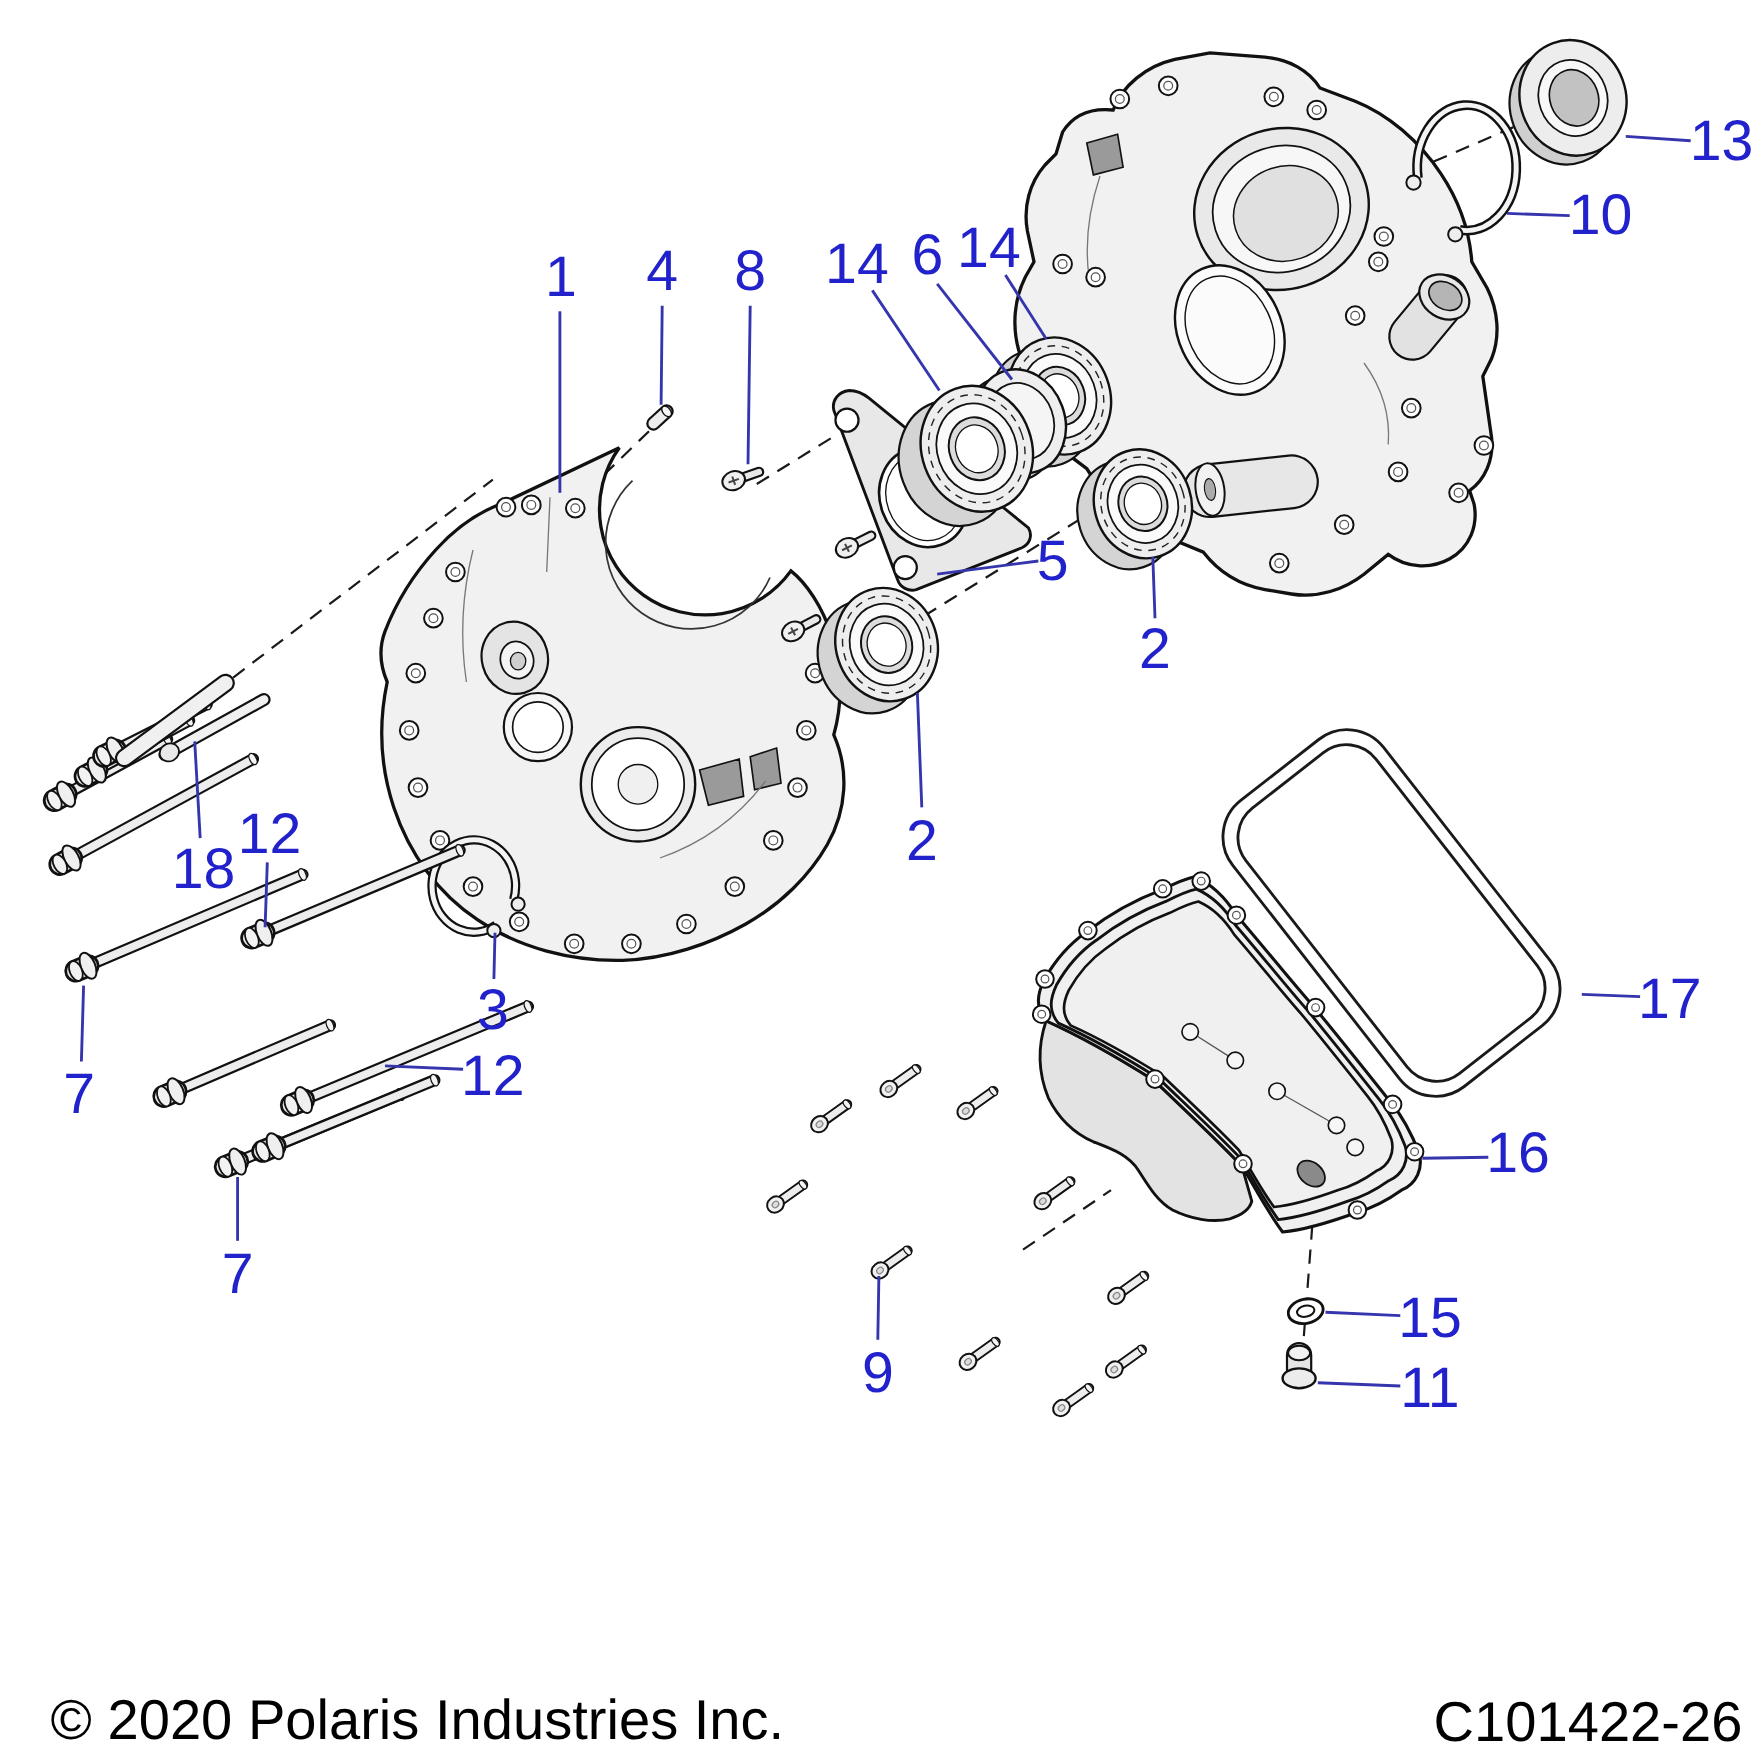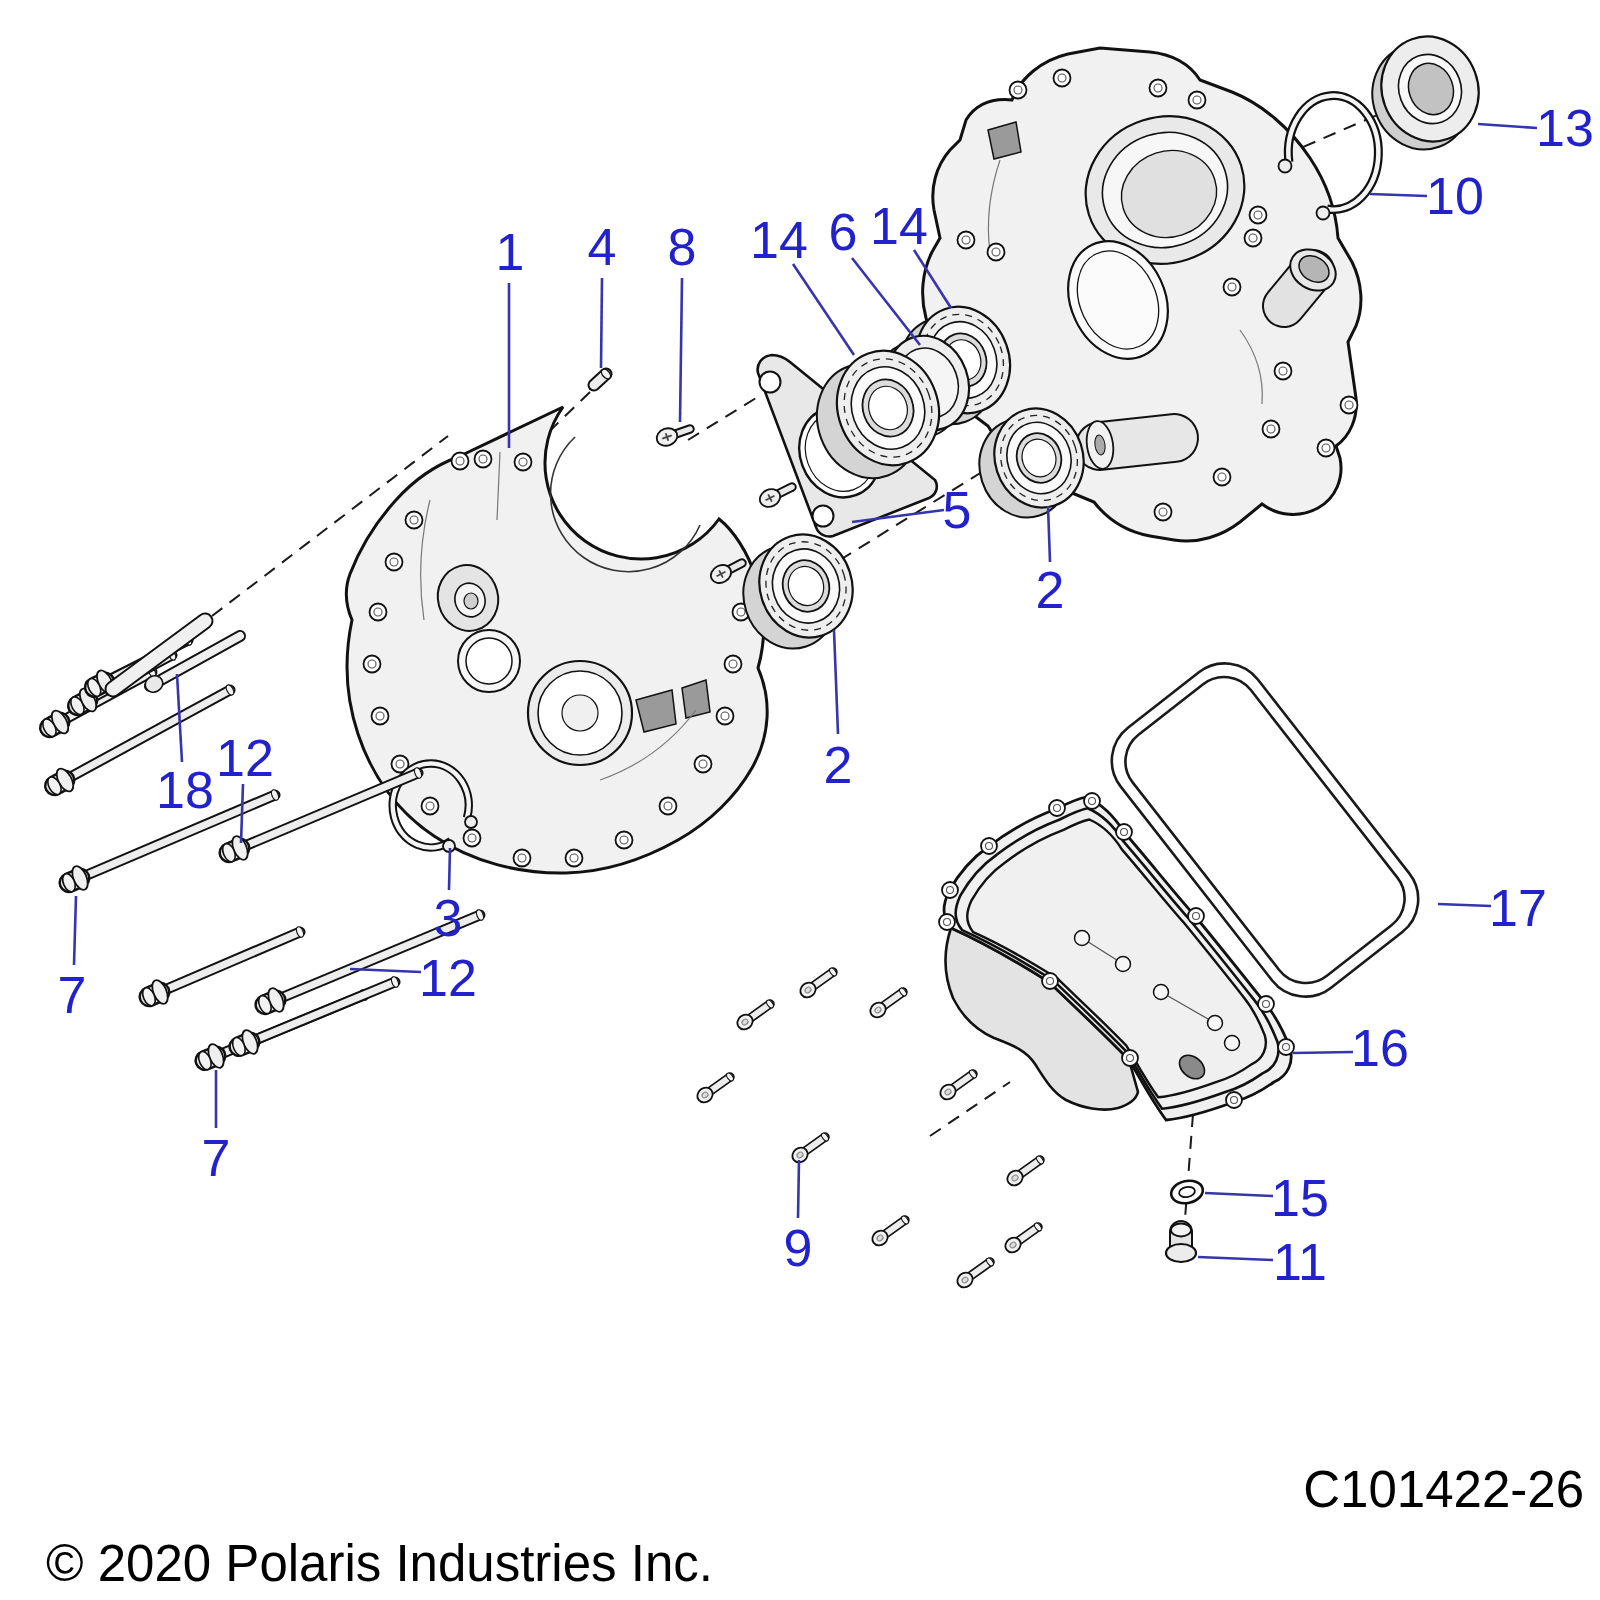--- a/index.html
+++ b/index.html
@@ -2,21 +2,21 @@
 <html><head>
 <meta charset="utf-8">
 <style>
   html,body{margin:0;padding:0;background:#fff;}
   body{width:1600px;height:1600px;position:relative;overflow:hidden;
        font-family:"Liberation Sans",sans-serif;}
   .stage{position:absolute;left:0;top:0;width:1600px;height:1600px;}
   svg{display:block;}
   .footer-text{position:absolute;color:#000;font-size:51px;white-space:nowrap;}
   .copyright{left:46px;top:1534px;}
-  .diagram-code{right:16px;top:1460px;}
+  .diagram-code{right:16px;top:1536px;}
   text{font-family:"Liberation Sans",sans-serif;}
 </style>
 </head>
 <body>
 
 <div class="stage">
 <svg id="fig" width="1600" height="1600" viewBox="0 0 1600 1600">
 
   <g id="gDashed" stroke="#1a1a1a" stroke-width="2" fill="none" stroke-dasharray="13 9">
     <path d="M 212 616 L 448 436"></path>

